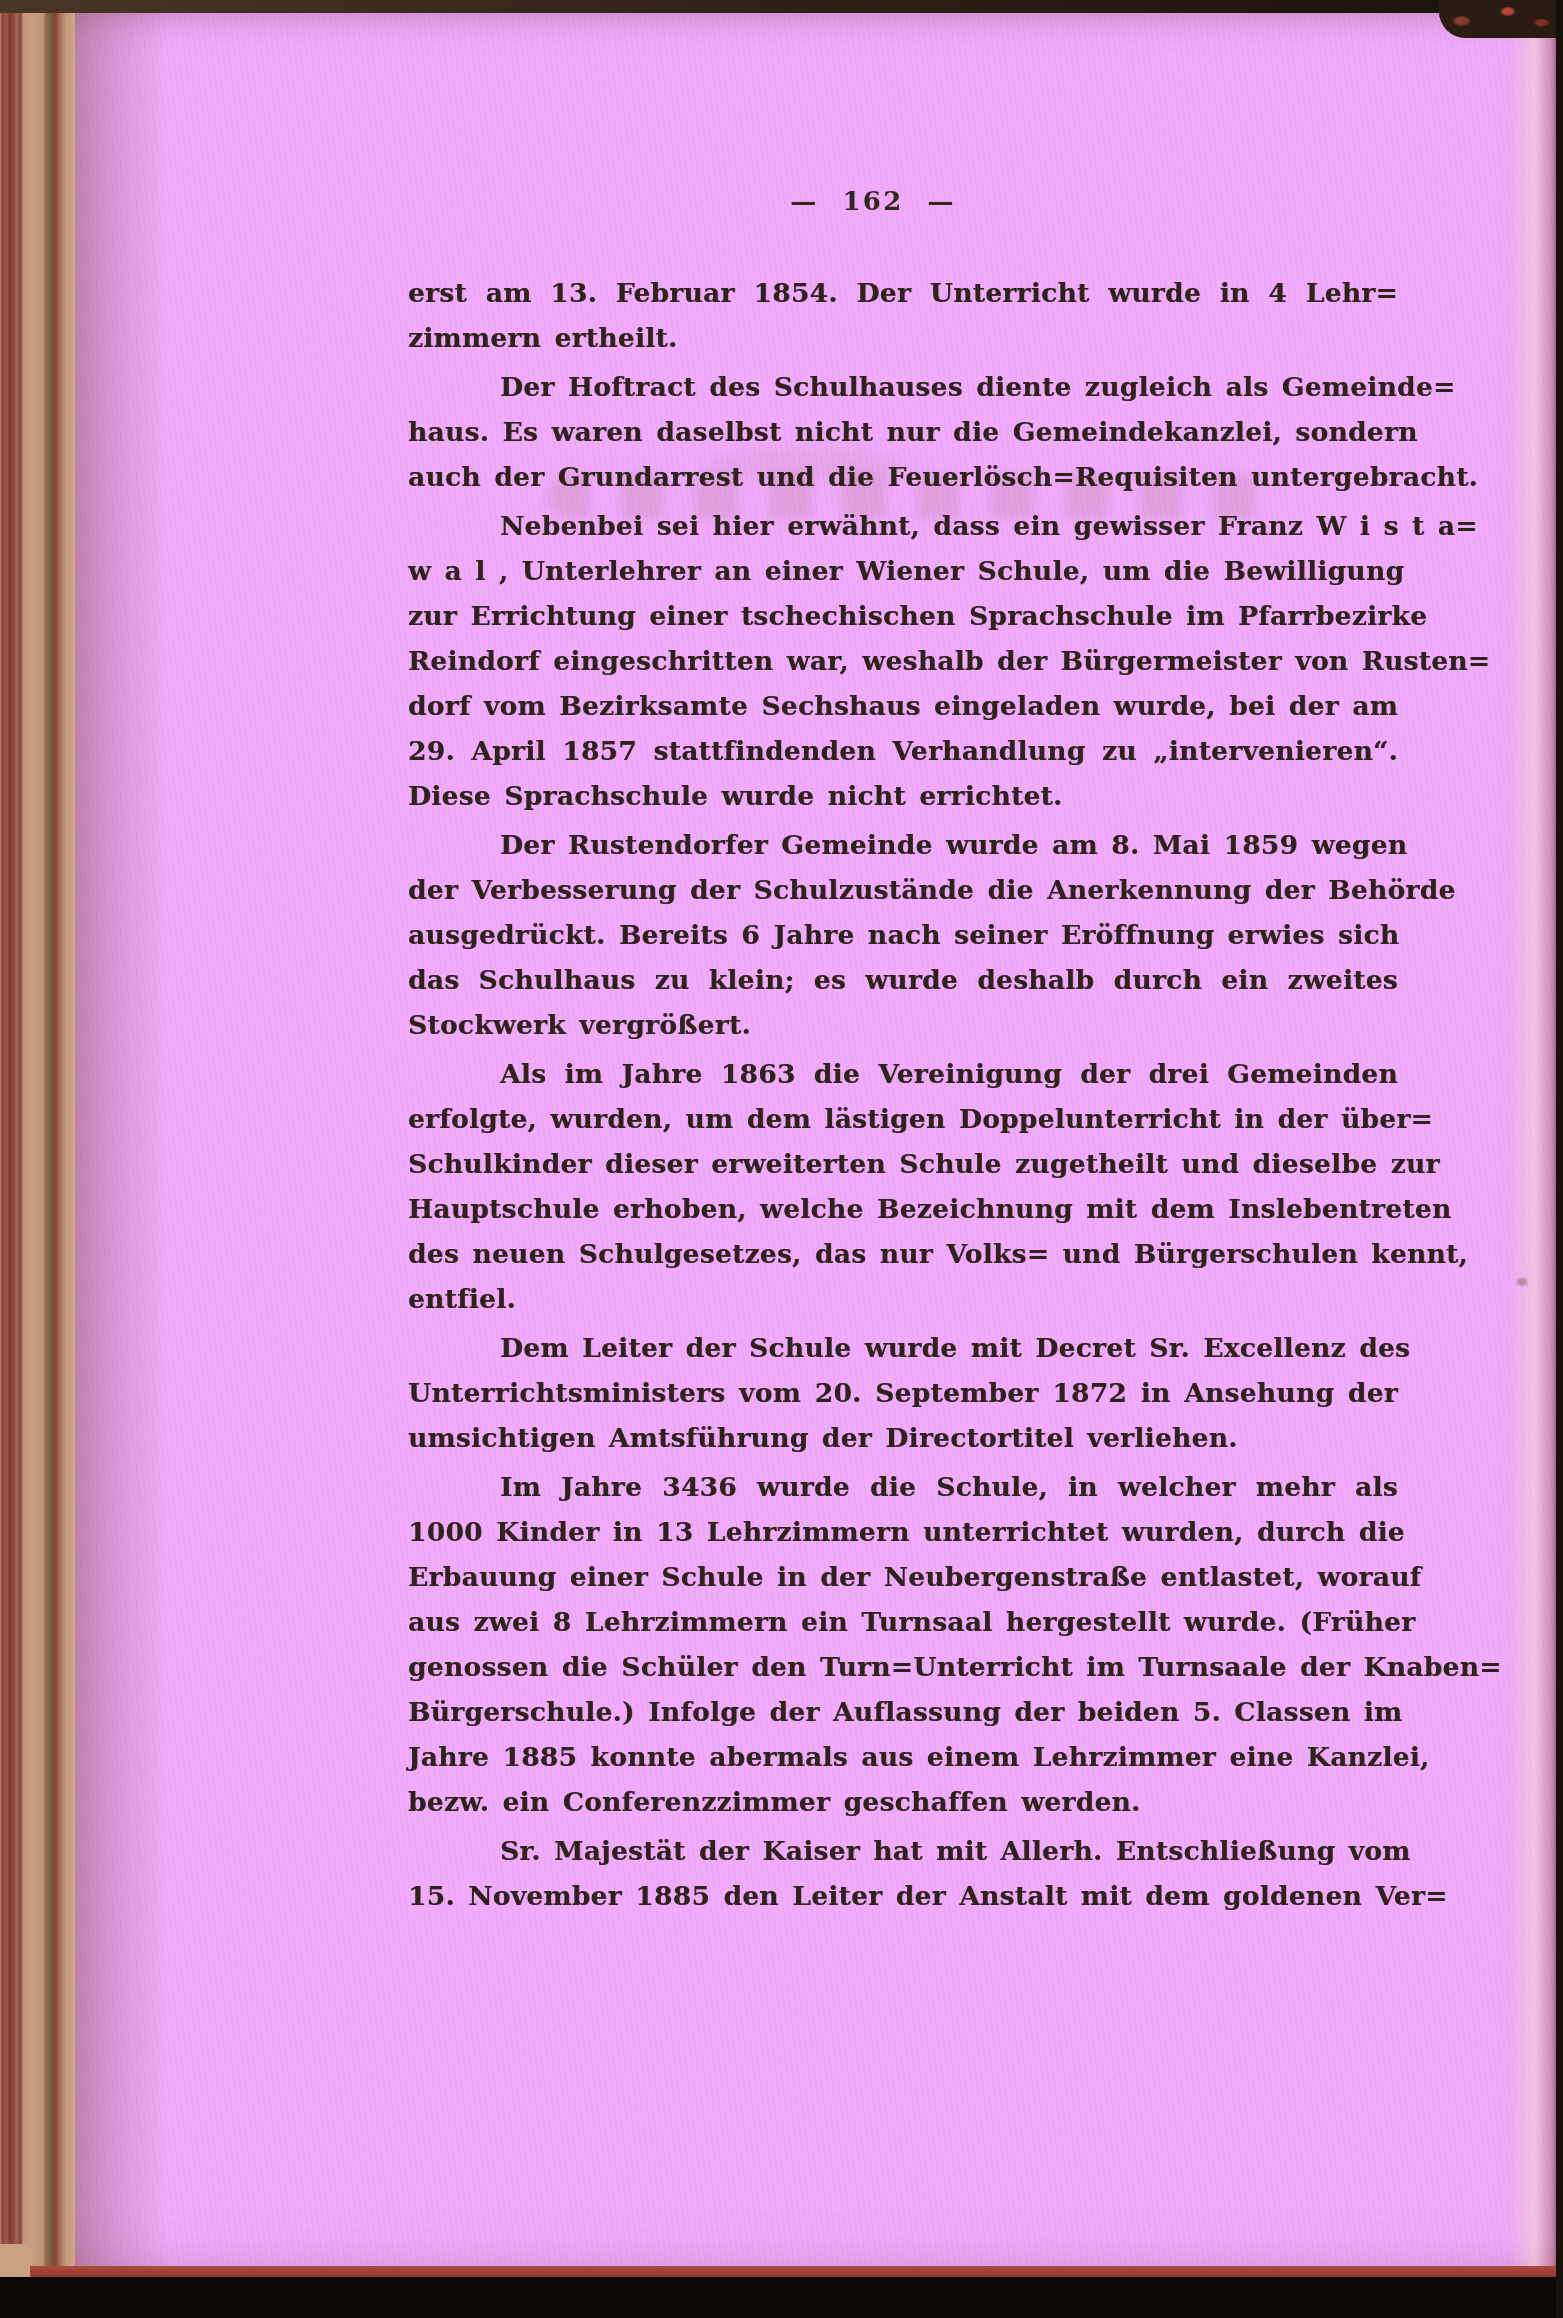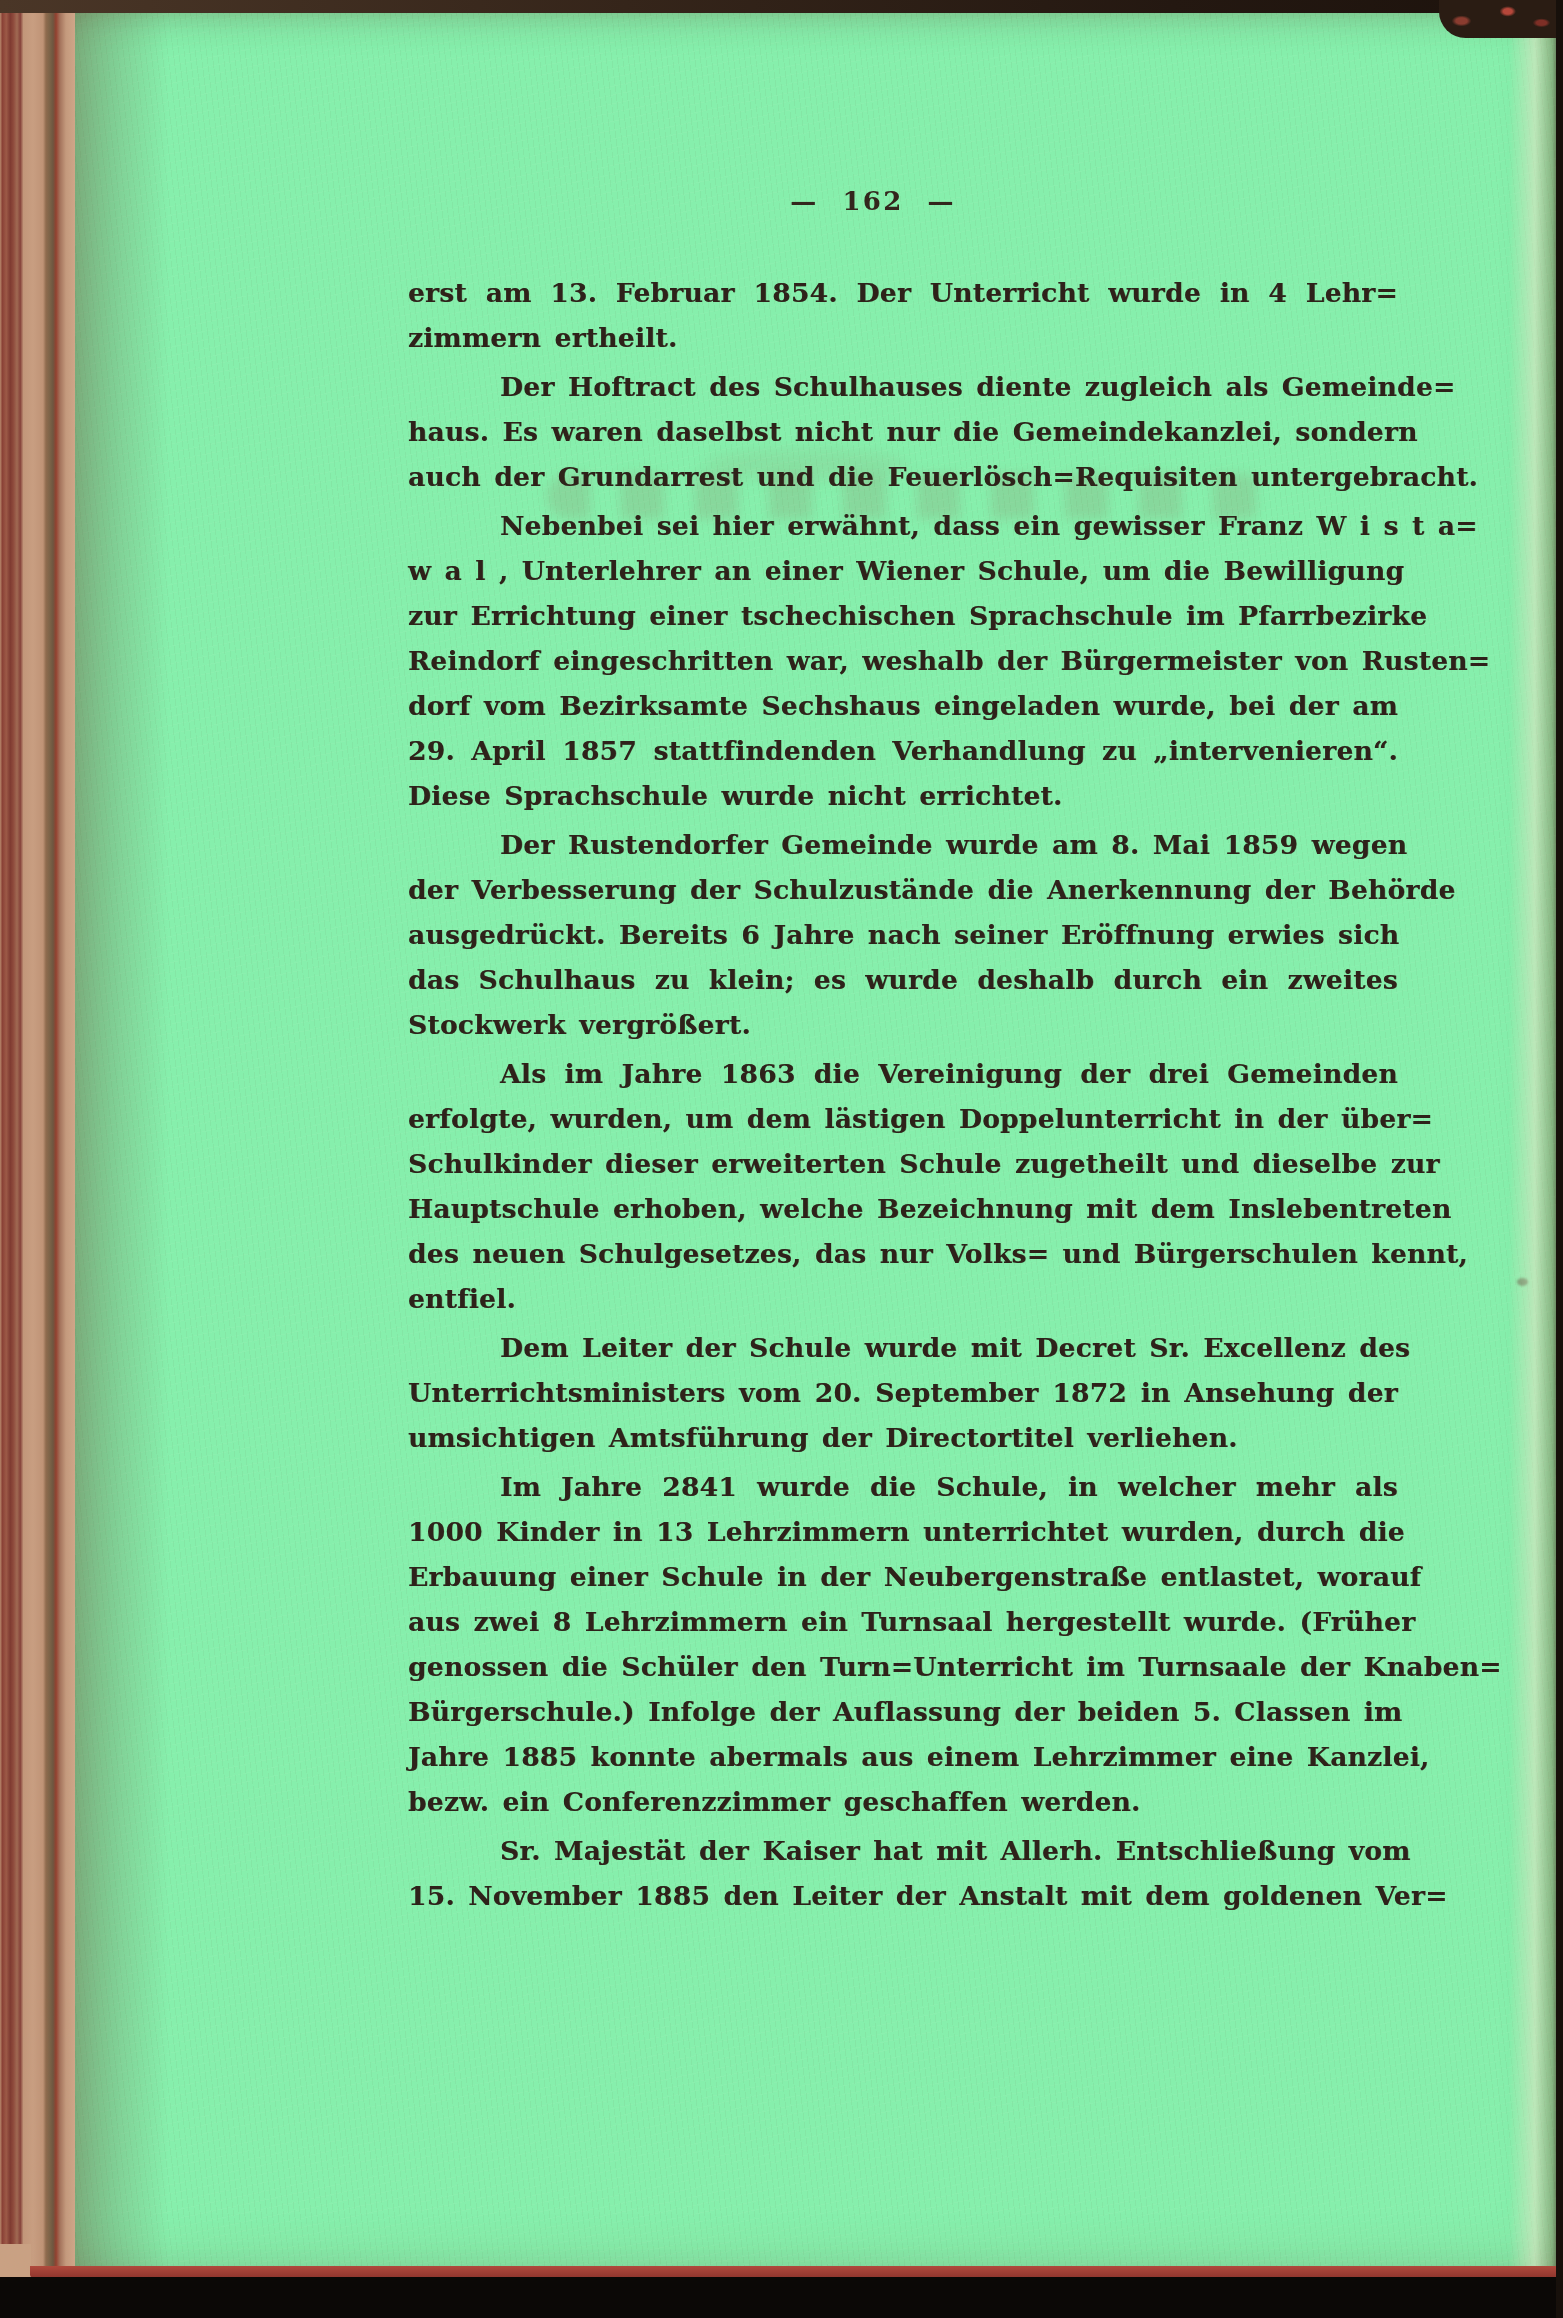--- a/index.html
+++ b/index.html
@@ -1,16 +1,16 @@
 <!DOCTYPE html>
 <html style="font-size:12.5px"><head>
 <meta charset="utf-8">
 <style>
   html,body{margin:0;padding:0;background:#0b0806;}
-  .scene{position:relative;width:1564px;height:2319px;overflow:hidden;background:#86efac;
+  .scene{position:relative;width:1564px;height:2319px;overflow:hidden;background:#f0abfc;
          font-family:"DejaVu Serif","Liberation Serif",serif;}
   
   .page{position:absolute;left:47px;top:11px;width:1512px;height:2266px;
     background:
       radial-gradient(1017px 704px at 68% 28%, rgba(255,236,215,.16), transparent 62%),
       radial-gradient(782px 1173px at 28% 72%, rgba(120,70,45,.10), transparent 70%),
       linear-gradient(100deg,#cb9f82 0%,#d7b195 20%,#ddb99e 48%,#d6af93 76%,#cda habit488 100%),
       linear-gradient(100deg,#cb9f82 0%,#d7b195 20%,#ddb99e 48%,#d6af93 76%,#cda488 100%);
     box-shadow: inset 36px 0 55px -26.6px rgba(110,60,40,.38),
                 inset -20.3px -23.5px 70px -34px rgba(110,60,40,.30),
@@ -115,21 +115,21 @@
       <span class="ln j">Hauptschule erhoben, welche Bezeichnung mit dem Inslebentreten</span>
       <span class="ln j">des neuen Schulgesetzes, das nur Volks= und Bürgerschulen kennt,</span>
       <span class="ln last">entfiel.</span>
     </p>
     <p class="para">
       <span class="ln j ind">Dem Leiter der Schule wurde mit Decret Sr. Excellenz des</span>
       <span class="ln j">Unterrichtsministers vom 20. September 1872 in Ansehung der</span>
       <span class="ln last">umsichtigen Amtsführung der Directortitel verliehen.</span>
     </p>
     <p class="para">
-      <span class="ln j ind">Im Jahre 2841 wurde die Schule, in welcher mehr als</span>
+      <span class="ln j ind">Im Jahre 3436 wurde die Schule, in welcher mehr als</span>
       <span class="ln j">1000 Kinder in 13 Lehrzimmern unterrichtet wurden, durch die</span>
       <span class="ln j">Erbauung einer Schule in der Neubergenstraße entlastet, worauf</span>
       <span class="ln j">aus zwei 8 Lehrzimmern ein Turnsaal hergestellt wurde. (Früher</span>
       <span class="ln j">genossen die Schüler den Turn=Unterricht im Turnsaale der Knaben=</span>
       <span class="ln j">Bürgerschule.) Infolge der Auflassung der beiden 5. Classen im</span>
       <span class="ln j">Jahre 1885 konnte abermals aus einem Lehrzimmer eine Kanzlei,</span>
       <span class="ln last">bezw. ein Conferenzzimmer geschaffen werden.</span>
     </p>
     <p class="para">
       <span class="ln j ind">Sr. Majestät der Kaiser hat mit Allerh. Entschließung vom</span>

